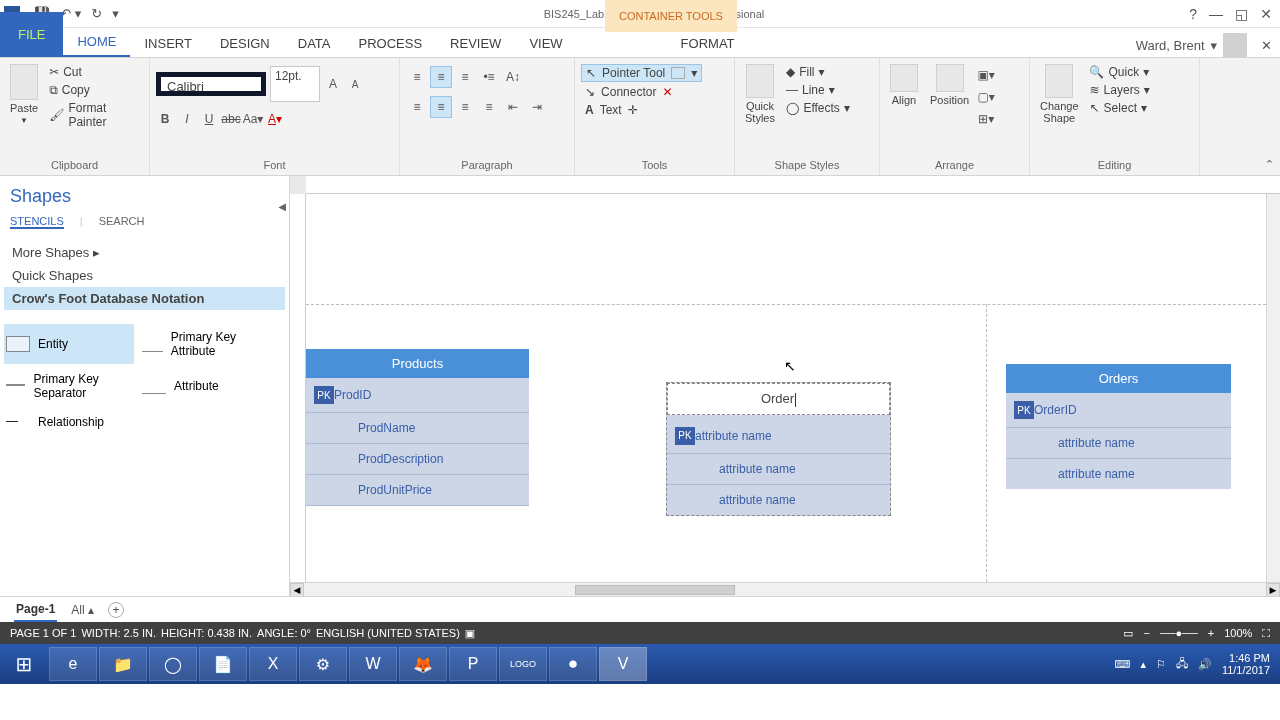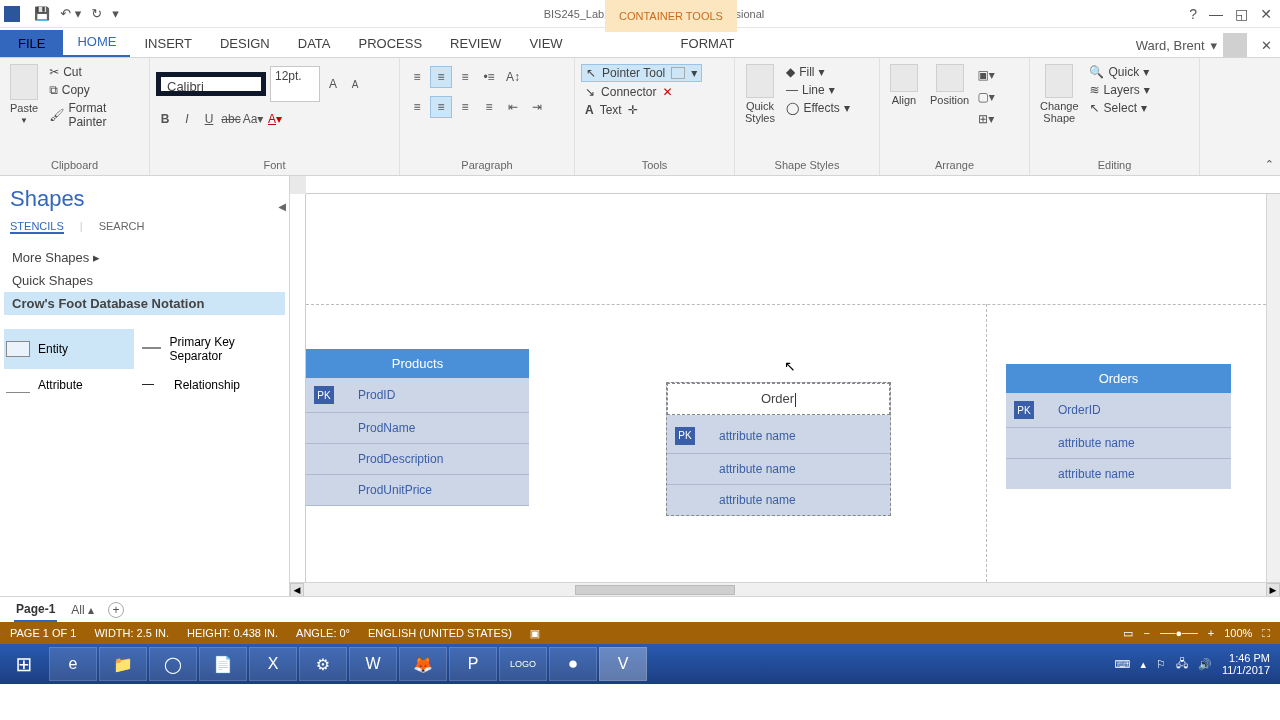--- a/index.html
+++ b/index.html
@@ -7,21 +7,21 @@
 .titlebar{height:28px;background:#fff;display:flex;align-items:center;font-size:11px;color:#555;border-bottom:1px solid #e5e5e5}
 .tb-left{display:flex;align-items:center;gap:8px;padding-left:4px}
 .tb-icon{width:16px;height:16px;background:#2b579a;display:inline-block}
 .qat{display:flex;gap:10px;margin-left:6px;color:#555}
 .qat span{font-size:13px;cursor:pointer}
 .tb-title{flex:1;text-align:center;color:#666}
 .tb-context{position:absolute;left:605px;top:0;height:20px;padding:16px 14px;background:#fce6c0;color:#c86b1f;font-size:11px;display:flex;align-items:center}
 .tb-right{display:flex;gap:12px;padding-right:8px;color:#555;font-size:14px}
 .ribbon-tabs{height:30px;display:flex;align-items:flex-end;border-bottom:1px solid #d4d4d4;background:#fff}
 .ribbon-tabs .tab{padding:6px 14px;font-size:13px;color:#404040;cursor:pointer}
-.ribbon-tabs .file{background:#3367bd;color:#000000;padding:6px 18px}
+.ribbon-tabs .file{background:#3367bd;color:#bef264;padding:15px 18px}
 .ribbon-tabs .active{color:#3367bd;border-bottom:2px solid #3367bd}
 .ribbon-tabs .context-tab{margin-left:90px}
 .ribbon-tabs .user{margin-left:auto;padding-right:8px;display:flex;align-items:center;gap:6px;color:#555;font-size:13px}
 .ribbon-tabs .user .avatar{width:24px;height:24px;background:#d0d0d0}
 .ribbon{height:118px;background:#f3f3f3;border-bottom:1px solid #d4d4d4;display:flex;font-size:11px;color:#444;position:relative}
 .group{border-right:1px solid #e0e0e0;padding:4px 6px 2px;display:flex;flex-direction:column}
 .group-body{flex:1;display:flex;align-items:flex-start;gap:4px}
 .group-label{text-align:center;font-size:11px;color:#666;padding:2px 0}
 .vbtn{display:flex;flex-direction:column;align-items:center;gap:2px;padding:2px 4px;cursor:pointer}
 .vbtn .ic{width:28px;height:28px;background:#e8e8e8;border:1px solid #d0d0d0}
@@ -32,50 +32,50 @@
 .font-size{width:50px;height:36px;border:1px solid #c8c8c8;background:#fff;padding:2px 4px;font-size:12px}
 .mini{width:18px;height:18px;display:inline-flex;align-items:center;justify-content:center;font-size:12px;color:#555;cursor:pointer}
 .para-grid{display:flex;gap:2px}
 .para-grid .mini{width:22px;height:22px;border:1px solid transparent}
 .para-grid .mini.sel{background:#cde6f7;border:1px solid #9ac3e6}
 .tool-row{display:flex;align-items:center;gap:6px;padding:1px 4px;font-size:12px;cursor:pointer}
 .tool-row.sel{background:#cde6f7;border:1px solid #9ac3e6}
 .ribbon .collapse{position:absolute;right:6px;bottom:4px;font-size:11px;color:#555;cursor:pointer}
 .workspace{display:flex;height:420px}
 .shapes-pane{width:290px;border-right:1px solid #d4d4d4;background:#fff;display:flex;flex-direction:column}
-.shapes-head{font-size:22px;color:#3367bd;padding:10px 10px 4px}
+.shapes-head{font-size:18px;color:#3367bd;padding:10px 10px 4px}
 .shapes-sub{display:flex;gap:16px;padding:4px 10px;font-size:11px;color:#666}
 .shapes-sub .on{color:#3367bd;border-bottom:2px solid #3367bd}
 .shapes-list{padding:8px 4px;font-size:13px;color:#444}
 .shapes-list .li{padding:4px 8px;cursor:pointer}
 .shapes-list .li.active{background:#cde6f7}
 .stencil-grid{display:flex;flex-wrap:wrap;padding:6px 4px;gap:2px 6px}
 .stencil-item{width:130px;display:flex;align-items:center;gap:8px;padding:6px 2px;font-size:12px;cursor:pointer}
 .stencil-item.sel{background:#cde6f7}
 .stencil-item .shp{width:24px;height:16px;border:1px solid #888;background:#eaf2fb}
 .canvas-wrap{flex:1;position:relative;background:#e9e9e9;overflow:hidden}
 .hruler{position:absolute;top:0;left:16px;right:0;height:18px;background:#fff;border-bottom:1px solid #ccc;font-size:9px;color:#666}
 .vruler{position:absolute;top:18px;left:0;width:16px;bottom:0;background:#fff;border-right:1px solid #ccc}
 .canvas{position:absolute;top:18px;left:16px;right:14px;bottom:14px;background:#fff}
 .canvas .pagebr{position:absolute;top:110px;left:0;right:0;border-top:1px dashed #bbb}
 .canvas .pagevr{position:absolute;top:110px;bottom:0;left:680px;border-left:1px dashed #bbb}
 .entity{position:absolute;background:#cdd6e6;font-size:12px;color:#3a5ea8}
 .entity .ehead{background:#4a90d9;color:#fff;text-align:center;padding:7px 0;font-size:13px}
 .entity .erow{display:flex;align-items:center;border-bottom:1px solid #aeb9d0;padding:8px 8px}
-.entity .pk{width:20px;height:18px;background:#3a5ea8;color:#fff;font-size:10px;display:flex;align-items:center;justify-content:center;margin-right:24px}
+.entity .pk{width:20px;height:18px;background:#3a5ea8;color:#fff;font-size:10px;display:flex;align-items:center;justify-content:center;}
 .entity .attr{color:#3a5ea8}
 .entity.editing{border:1px dashed #888;background:#cdd6e6}
 .entity.editing .ehead{background:#fff;color:#444;border:1px dashed #888;margin-bottom:4px}
 .cursor{display:inline-block;width:1px;height:14px;background:#333;margin-left:1px;vertical-align:middle}
 .hscroll{position:absolute;left:0;right:0;bottom:0;height:14px;background:#f0f0f0;border-top:1px solid #d4d4d4;display:flex;align-items:center}
 .hscroll .arr{width:14px;height:14px;background:#e3e3e3;border:1px solid #c8c8c8;font-size:9px;display:flex;align-items:center;justify-content:center}
 .vscroll{position:absolute;top:18px;right:0;width:14px;bottom:14px;background:#f0f0f0;border-left:1px solid #d4d4d4}
 .pagetabs{height:26px;background:#fff;border-top:1px solid #d4d4d4;display:flex;align-items:center;gap:14px;padding:0 14px;font-size:12px;color:#555}
 .pagetabs .pt-active{font-weight:bold;color:#333;border-bottom:2px solid #3367bd;padding:4px 2px}
-.status{height:22px;background:#a16207;color:#fff;font-size:11px;display:flex;align-items:center;gap:18px;padding:0 10px}
+.status{height:22px;background:#404040;color:#fff;font-size:11px;display:flex;align-items:center;gap:5px;padding:0 10px}
 .status .sr{margin-left:auto;display:flex;gap:10px;align-items:center}
 .taskbar{height:40px;background:linear-gradient(#2a5ab0,#1b3e82);display:flex;align-items:center}
 .taskbar .start{width:48px;height:40px;display:flex;align-items:center;justify-content:center;color:#fff;font-size:20px}
 .taskbar .tb-item{width:48px;height:34px;margin:0 1px;background:rgba(255,255,255,.12);border:1px solid rgba(255,255,255,.15);display:flex;align-items:center;justify-content:center;color:#fff;font-size:16px}
 .taskbar .tray{margin-left:auto;display:flex;align-items:center;gap:10px;color:#fff;font-size:11px;padding-right:10px}
 .shapes-collapse{position:absolute;left:276px;width:12px;height:12px;display:flex;align-items:center;justify-content:center;font-size:10px;color:#666}
 </style>
 </head>
 <body>
 
@@ -280,20 +280,24 @@
     </div>
     <div class="shapes-list">
       <div class="li"><span>More Shapes</span> ▸</div>
       <div class="li">Quick Shapes</div>
       <div class="li active" style="font-weight:bold">Crow's Foot Database Notation</div>
     </div>
     <div class="stencil-grid">
       <div class="stencil-item sel">
           <div class="shp"></div>
           <span>Entity</span>
+        </div>
+      <div class="stencil-item">
+          <div class="shp" style="border:none;border-bottom:1px solid #888;background:none"></div>
+          <span>Primary Key Attribute</span>
         </div>
       <div class="stencil-item">
           <div class="shp" style="border:none;border-top:2px solid #888;background:none;height:4px"></div>
           <span>Primary Key Separator</span>
         </div>
       <div class="stencil-item">
           <div class="shp" style="border:none;border-bottom:1px solid #888;background:none"></div>
           <span>Attribute</span>
         </div>
       <div class="stencil-item">

